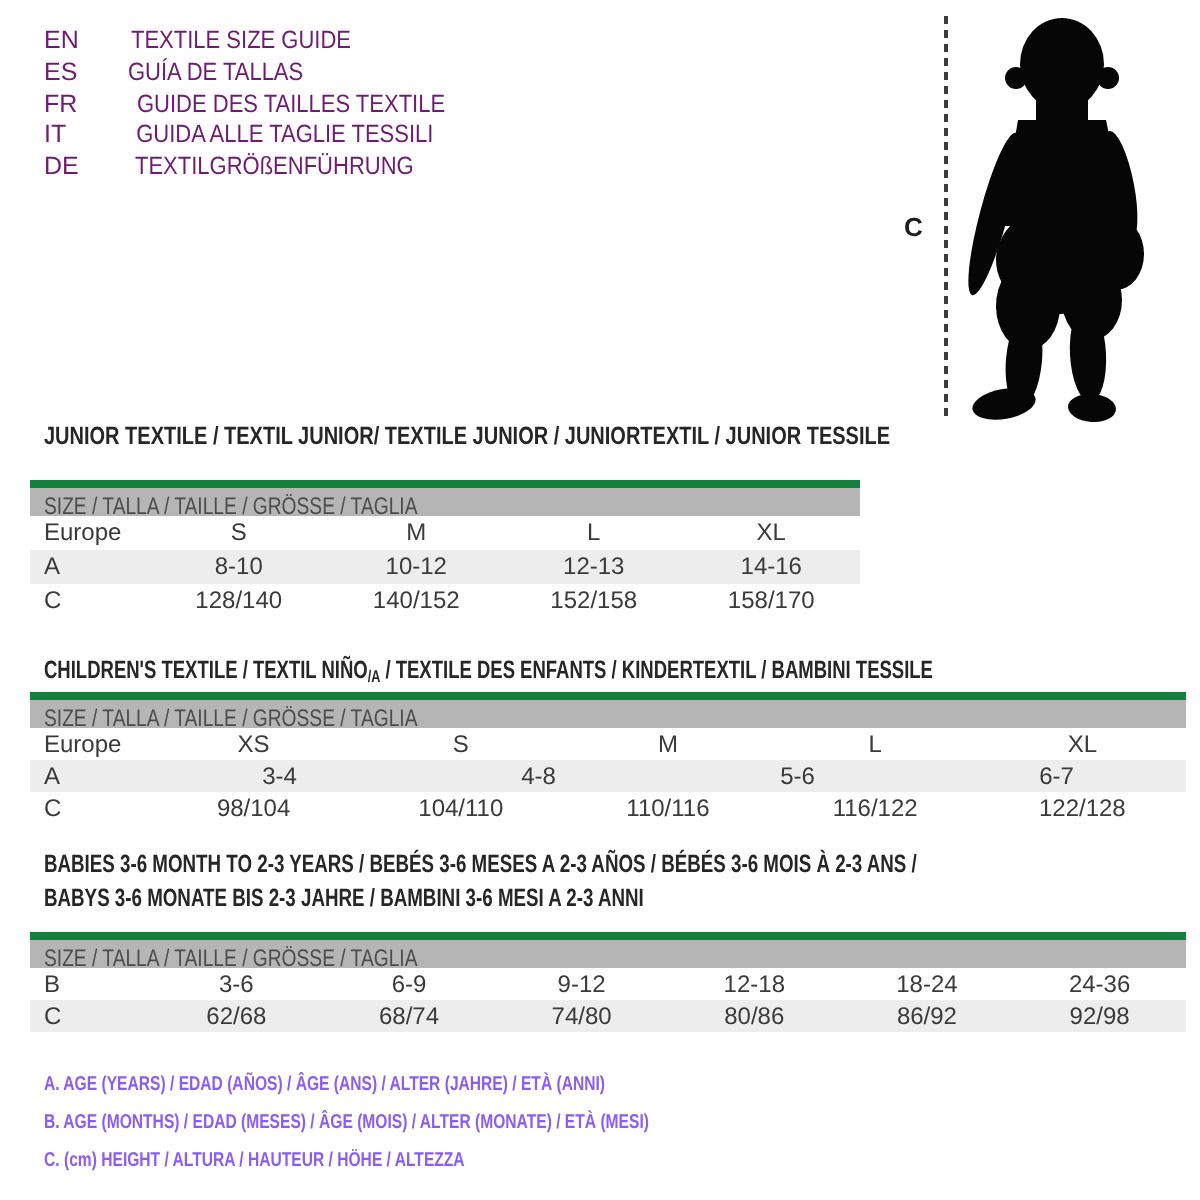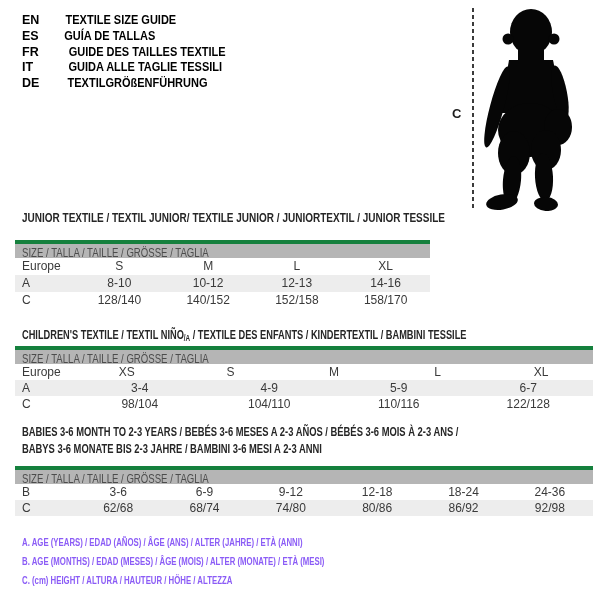--- a/index.html
+++ b/index.html
@@ -4,21 +4,21 @@
 <style>
   html,body{margin:0;padding:0;background:#fff;}
   .canvas{
     position:relative;width:600px;height:600px;background:#ffffff;overflow:hidden;
     font-family:"Liberation Sans",sans-serif;color:#2d2d2d;
   }
   .cond{display:inline-block;transform-origin:0 50%;white-space:nowrap;}
 
   
   .lang-block{position:absolute;left:22px;top:13px;}
-  .lang-row{display:flex;font-weight:bold;font-size:12.5px;line-height:15.8px;color:#000000;}
+  .lang-row{display:flex;font-weight:normal;font-size:12.5px;line-height:15.8px;color:#701a75;}
   .lang-code{width:36px;flex:0 0 36px;}
   .lang-label{transform:scaleX(.88);}
 
   
   .measure-line{
     position:absolute;left:472px;top:8px;width:2px;height:200px;
     background:repeating-linear-gradient(to bottom,#3b3b3b 0 4px,transparent 4px 7px);
   }
   .measure-label{position:absolute;left:452px;top:106px;font-weight:bold;font-size:13px;color:#1d1d1d;}
   .baby-svg{position:absolute;left:482px;top:5px;}
@@ -152,31 +152,32 @@
           <span>S</span>
           <span>M</span>
           <span>L</span>
           <span>XL</span>
         </span>
     </div>
     <div class="trow rh16 striped">
       <span class="lab">A</span>
       <span class="cells">
           <span>3-4</span>
-          <span>4-9</span>
-          <span>5-9</span>
+          <span>4-8</span>
+          <span>5-6</span>
           <span>6-7</span>
         </span>
     </div>
     <div class="trow rh16">
       <span class="lab">C</span>
       <span class="cells">
           <span>98/104</span>
           <span>104/110</span>
           <span>110/116</span>
+          <span>116/122</span>
           <span>122/128</span>
         </span>
     </div>
   </div>
 
   <div class="sec-title two-line" style="top:424px;">
     <span class="cond cond3">BABIES 3-6 MONTH TO 2-3 YEARS / BEBÉS 3-6 MESES A 2-3 AÑOS / BÉBÉS 3-6 MOIS À 2-3 ANS /</span><br>
     <span class="cond cond3">BABYS 3-6 MONATE BIS 2-3 JAHRE / BAMBINI 3-6 MESI A 2-3 ANNI</span>
   </div>
   <div class="size-table w-wide" style="top:466px;">

